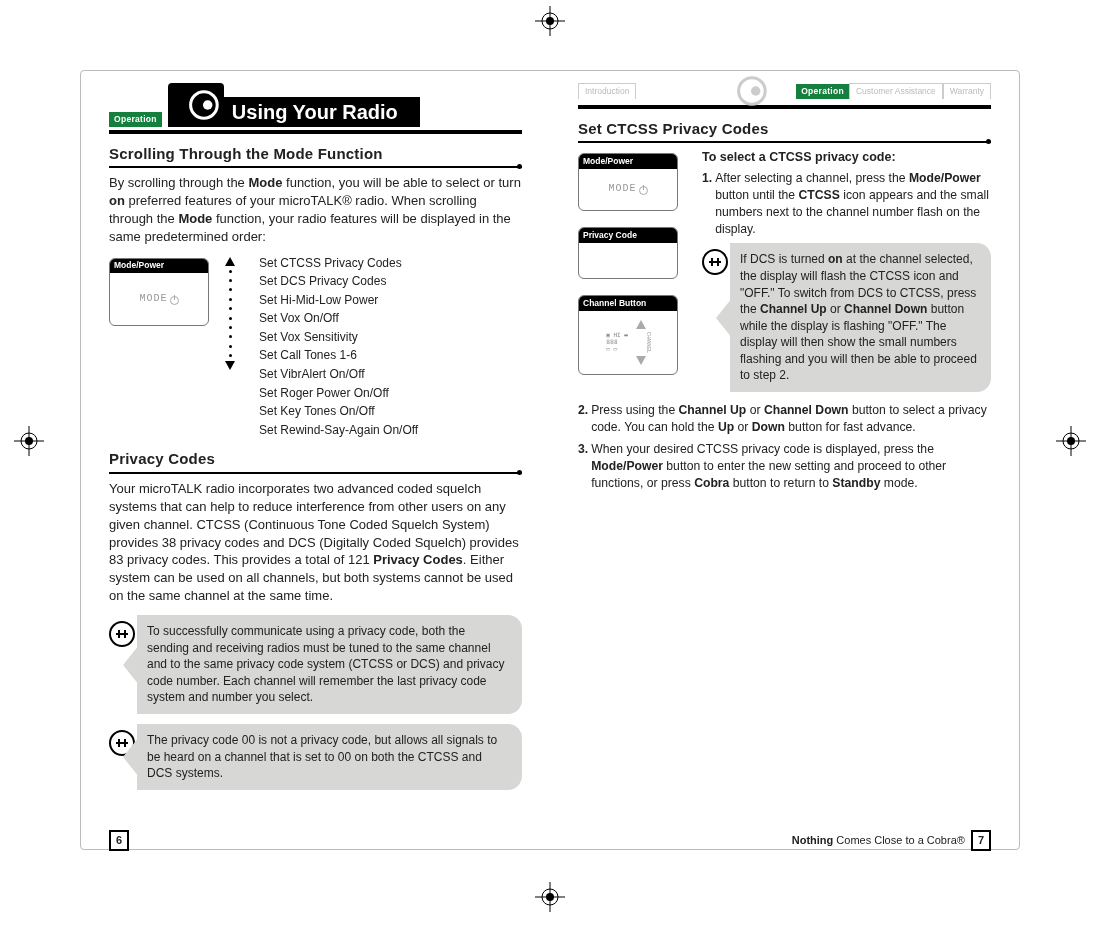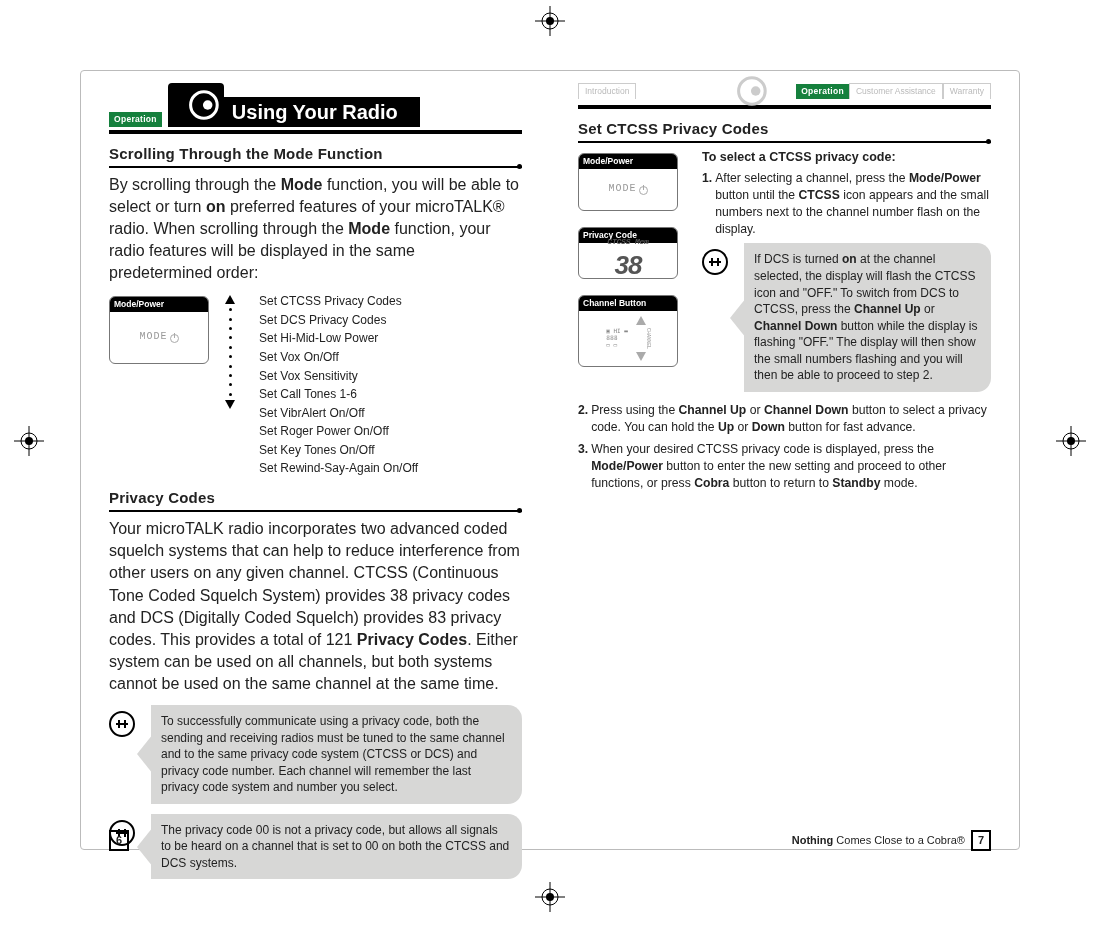--- a/index.html
+++ b/index.html
@@ -18,34 +18,34 @@
 .op-badge{background:#15803d;color:#fff;font-size:8.5px;font-weight:bold;letter-spacing:.3px;padding:2px 5px;border-radius:0}
 .swirl{width:56px;height:44px;background:#000;border-radius:4px 4px 0 0;margin-left:6px;display:flex;align-items:center;justify-content:flex-end;padding-right:3px;position:relative}
 .swirl svg{width:38px;height:38px}
 .header-title{color:#fff;background:#000;font-size:20px;font-weight:bold;padding:4px 22px 4px 10px;margin-left:-2px;align-self:flex-end;height:30px;display:flex;align-items:center}
 .rule-head{height:3.5px;background:#000;margin-top:-1px}
 .tabs{display:flex;align-items:flex-end;margin-left:auto;gap:0;font-size:8.5px}
 .tab{padding:2px 6px;border:1px solid #ccc;border-bottom:none;color:#bbb}
 .sec-title{font-family:Arial,Helvetica,sans-serif;font-weight:900;font-size:15px;letter-spacing:.2px;margin-top:10px}
 .sec-rule{position:relative;height:2px;background:#000;margin:2px 0 6px 0}
 .sec-rule::after{content:"";position:absolute;right:0;top:-2px;width:5px;height:5px;background:#000;border-radius:50%}
-.body{font-size:16px;line-height:1.38}
+.body{font-size:13px;line-height:1.38}
 .bold{font-weight:800}
 .icon-box{width:100px;height:68px;border:1px solid #777;border-radius:6px;background:#fff;position:relative;margin:4px 12px 4px 0;flex:0 0 auto;overflow:hidden}
 .icon-label{position:absolute;top:0;left:0;right:0;background:#000;color:#fff;font-size:8.5px;font-weight:800;padding:1.5px 4px}
 .icon-body{position:absolute;top:14px;left:0;right:0;bottom:0;display:flex;align-items:center;justify-content:center;font-family:"Courier New",monospace;color:#666}
 .row{display:flex;align-items:flex-start}
 .mode-list{list-style:none;font-size:12px;line-height:1.55}
 .mode-list li{position:relative;padding-left:14px}
 .tri-up,.tri-down{width:0;height:0;border-left:5.5px solid transparent;border-right:5.5px solid transparent;margin:1px 4px}
 .tri-up{border-bottom:9px solid #000}
 .tri-down{border-top:9px solid #000}
 .arrow-col{display:flex;flex-direction:column;align-items:center;margin-right:6px;margin-top:2px}
 .dotcol{width:3px;height:3px;background:#000;border-radius:50%;margin:3.2px 0}
-.note{display:flex;gap:16px;margin:10px 0;align-items:flex-start}
+.note{display:flex;gap:2px;margin:10px 0;align-items:flex-start}
 .note-bubble{flex:1;background:#d7d7d6;padding:8px 12px 8px 10px;font-size:12px;line-height:1.38;border-top-right-radius:14px 14px;border-bottom-right-radius:14px 14px;position:relative}
 .note-bubble::before{content:"";position:absolute;left:-14px;top:50%;transform:translateY(-50%);width:0;height:0;border-top:20px solid transparent;border-bottom:20px solid transparent;border-right:16px solid #d7d7d6}
 .note-icon{width:26px;height:26px;border:2px solid #000;border-radius:50%;flex:0 0 auto;margin-top:6px;display:flex;align-items:center;justify-content:center;position:relative}
 .note-icon svg{width:16px;height:16px}
 .r-icons{display:flex;flex-direction:column;gap:8px;margin-right:12px}
 .step{display:flex;gap:3px;font-size:12.2px;line-height:1.38;margin-bottom:6px}
 .step .num{font-weight:800;flex:0 0 auto}
 .r-header{display:flex;align-items:flex-end;margin-bottom:7px}
 .swirl-r{width:56px;height:44px;display:flex;align-items:center;justify-content:center}
 .swirl-r svg{width:38px;height:38px}
@@ -204,26 +204,22 @@
         <div class="r-icons">
           <div class="icon-box" style="height:58px">
             <div class="icon-label">Mode/Power</div>
             <div class="icon-body">
                 <span class="mode-txt">MODE</span> 
                 <span class="pwr"></span>
               </div>
           </div>
           <div class="icon-box" style="height:52px">
             <div class="icon-label">Privacy Code</div>
-            <div class="icon-body" style="flex-direction:column">
-              <div class="ctcss-ico">CTCSS Mem</div>
-              <div class="lcd-38">38</div>
-            </div>
-          </div>
-          <div class="icon-box" style="height:72px">
+          </div>
+          <div class="icon-box" style="height:80px">
             <div class="icon-label">Channel Button</div>
             <div class="icon-body" style="flex-direction:row;gap:4px">
               <div class="chan-ico" style="text-align:left;font-family:monospace;line-height:1.1">▣ HI ▬<br>𝟠𝟠𝟠<br>▭ ▭</div>
               <div style="display:flex;flex-direction:column;gap:2px">
                   <div class="tri-up" style="border-bottom-color:#aaa"></div>
                   <span class="chan-ico" style="writing-mode:vertical-rl;font-size:5px;letter-spacing:0">CHANNEL</span>
                   <div class="tri-down" style="border-top-color:#aaa"></div>
                 </div>
             </div>
           </div>

